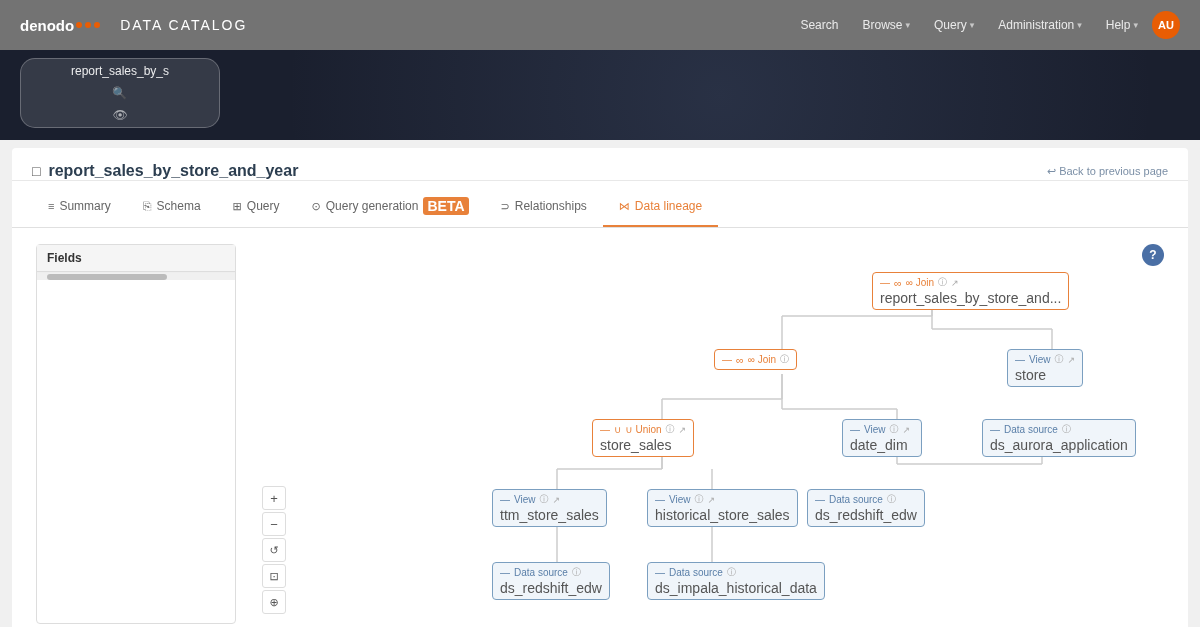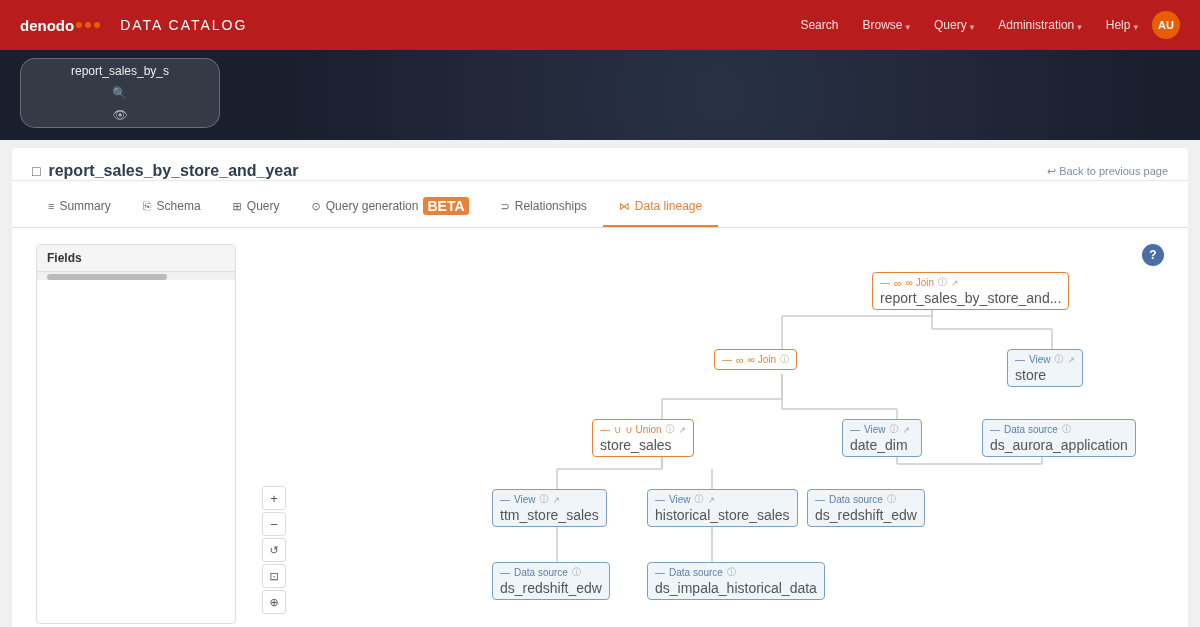--- a/index.html
+++ b/index.html
@@ -1,20 +1,20 @@
 <!DOCTYPE html>
 <html><head>
   <meta charset="utf-8">
   <style>
     * { box-sizing: border-box; margin: 0; padding: 0; }
     body { font-family: -apple-system, BlinkMacSystemFont, 'Segoe UI', Arial, sans-serif; background: #f0f0f0; font-size: 13px; }
 
     
     .navbar {
-      background: #b91c1c;
+      background: #737373;
       height: 50px;
       display: flex;
       align-items: center;
       padding: 4px 20px;
       position: relative;
     }
     .navbar-brand {
       display: flex;
       align-items: center;
       color: white;
@@ -41,21 +41,21 @@
       display: flex;
       align-items: center;
       gap: 4px;
     }
     .nav-item {
       color: rgba(255,255,255,0.85);
       font-size: 12px;
       padding: 6px 10px;
       cursor: pointer;
       display: flex;
-      align-items: flex-end;
+      align-items: center;
       gap: 3px;
       border-radius: 4px;
     }
     .nav-chevron { font-size: 9px; color: rgba(255,255,255,0.6); }
     .nav-avatar {
       width: 28px; height: 28px;
       background: #e85d04;
       border-radius: 50%;
       display: flex;
       align-items: center;

